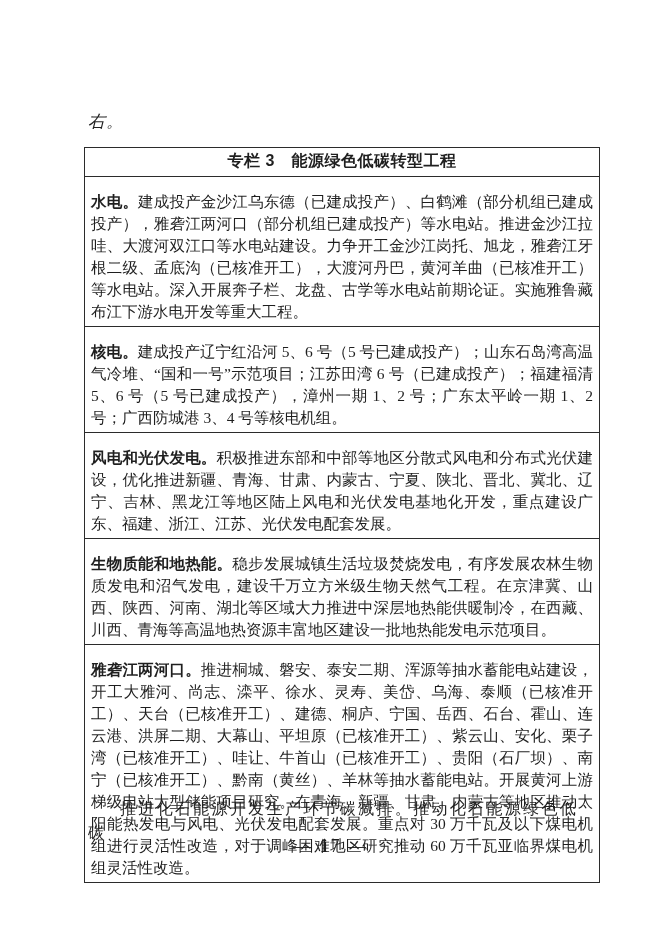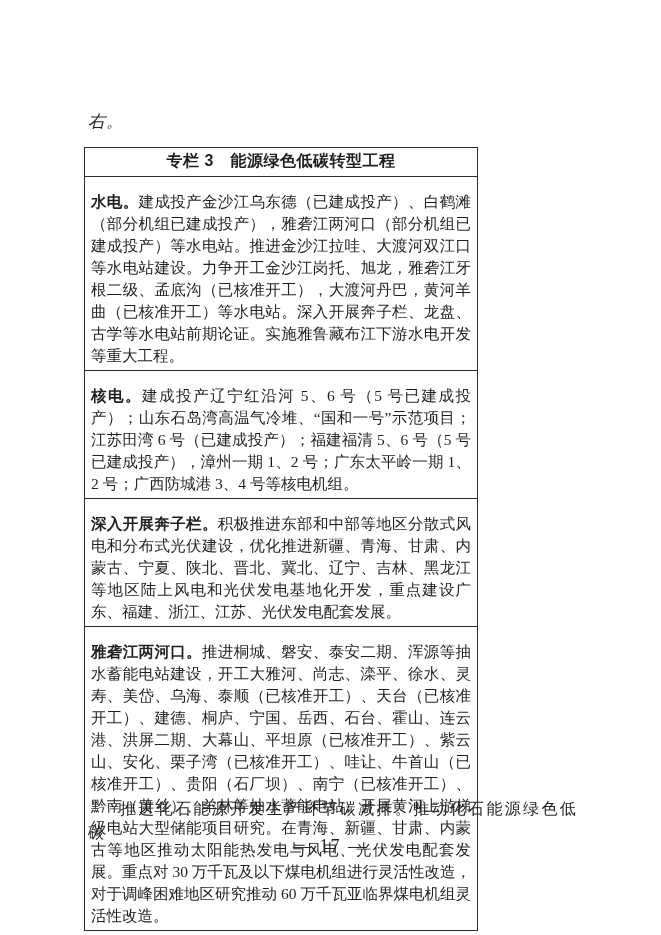--- a/index.html
+++ b/index.html
@@ -21,21 +21,21 @@
     left: 88px;
     top: 110px;
     font-size: 17px;
     font-style: italic;
     letter-spacing: 1px;
   }
   .panel {
     position: absolute;
     left: 84px;
     top: 147px;
-    width: 394px;
+    width: 516px;
     box-sizing: border-box;
     border: 1.5px solid #2b2b2b;
   }
   .panel-title {
     border-bottom: 1px solid #2b2b2b;
     text-align: center;
     font-family: "Liberation Sans", sans-serif;
     font-weight: bold;
     font-size: 16px;
     padding: 3px 0 4px 0;
@@ -99,23 +99,26 @@
 
     <div class="panel-section">
       <span class="section-label">水电。</span><span>建成投产金沙江乌东德（已建成投产）、白鹤滩（部分机组已建成投产），雅砻江两河口（部分机组已建成投产）等水电站。推进金沙江拉哇、大渡河双江口等水电站建设。力争开工金沙江岗托、旭龙，雅砻江牙根二级、孟底沟（已核准开工），大渡河丹巴，黄河羊曲（已核准开工）等水电站。深入开展奔子栏、龙盘、古学等水电站前期论证。实施雅鲁藏布江下游水电开发等重大工程。</span>
     </div>
 
     <div class="panel-section">
       <span class="section-label">核电。</span><span>建成投产辽宁红沿河 5、6 号（5 号已建成投产）；山东石岛湾高温气冷堆、“国和一号”示范项目；江苏田湾 6 号（已建成投产）；福建福清 5、6 号（5 号已建成投产），漳州一期 1、2 号；广东太平岭一期 1、2 号；广西防城港 3、4 号等核电机组。</span>
     </div>
 
     <div class="panel-section">
-      <span class="section-label">深入开展奔子栏。</span><span>积极推进东部和中部等地区分散式风电和分布式光伏建设，优化推进新疆、青海、甘肃、内蒙古、宁夏、陕北、晋北、冀北、辽宁、吉林、黑龙江等地区陆上风电和光伏发电基地化开发，重点建设广东、福建、浙江、江苏、光伏发电配套发展。</span>
+      <span class="section-label">风电和光伏发电。</span><span>积极推进东部和中部等地区分散式风电和分布式光伏建设，优化推进新疆、青海、甘肃、内蒙古、宁夏、陕北、晋北、冀北、辽宁、吉林、黑龙江等地区陆上风电和光伏发电基地化开发，重点建设广东、福建、浙江、江苏、光伏发电配套发展。</span>
     </div>
 
+    <div class="panel-section">
+      <span class="section-label">生物质能和地热能。</span><span>稳步发展城镇生活垃圾焚烧发电，有序发展农林生物质发电和沼气发电，建设千万立方米级生物天然气工程。在京津冀、山西、陕西、河南、湖北等区域大力推进中深层地热能供暖制冷，在西藏、川西、青海等高温地热资源丰富地区建设一批地热能发电示范项目。</span>
+    </div>
 
     <div class="panel-section">
       <span class="section-label">雅砻江两河口。</span><span>推进桐城、磐安、泰安二期、浑源等抽水蓄能电站建设，开工大雅河、尚志、滦平、徐水、灵寿、美岱、乌海、泰顺（已核准开工）、天台（已核准开工）、建德、桐庐、宁国、岳西、石台、霍山、连云港、洪屏二期、大幕山、平坦原（已核准开工）、紫云山、安化、栗子湾（已核准开工）、哇让、牛首山（已核准开工）、贵阳（石厂坝）、南宁（已核准开工）、黔南（黄丝）、羊林等抽水蓄能电站。开展黄河上游梯级电站大型储能项目研究。在青海、新疆、甘肃、内蒙古等地区推动太阳能热发电与风电、光伏发电配套发展。重点对 30 万千瓦及以下煤电机组进行灵活性改造，对于调峰困难地区研究推动 60 万千瓦亚临界煤电机组灵活性改造。</span>
     </div>
 
   </div>
 
 
   <div class="body-paragraph">推进化石能源开发生产环节碳减排。推动化石能源绿色低碳</div>
 

